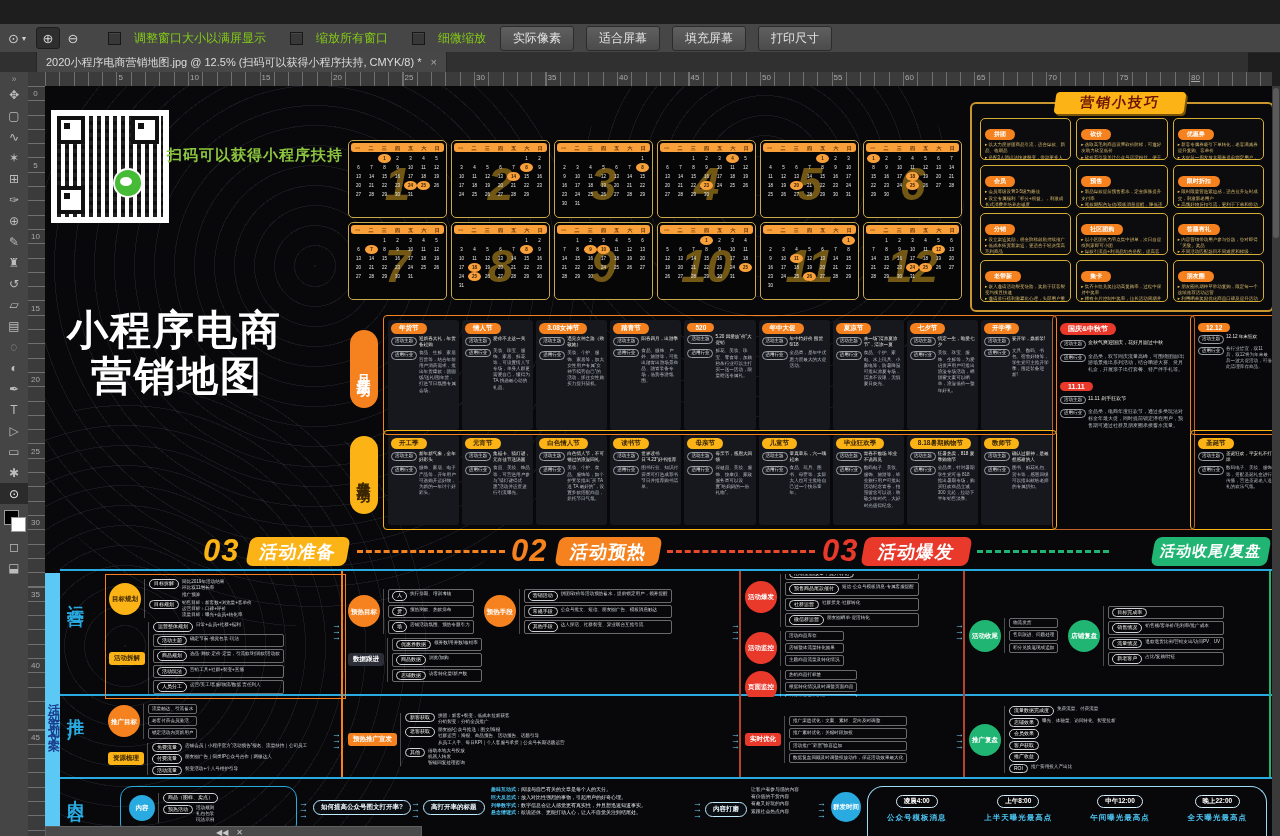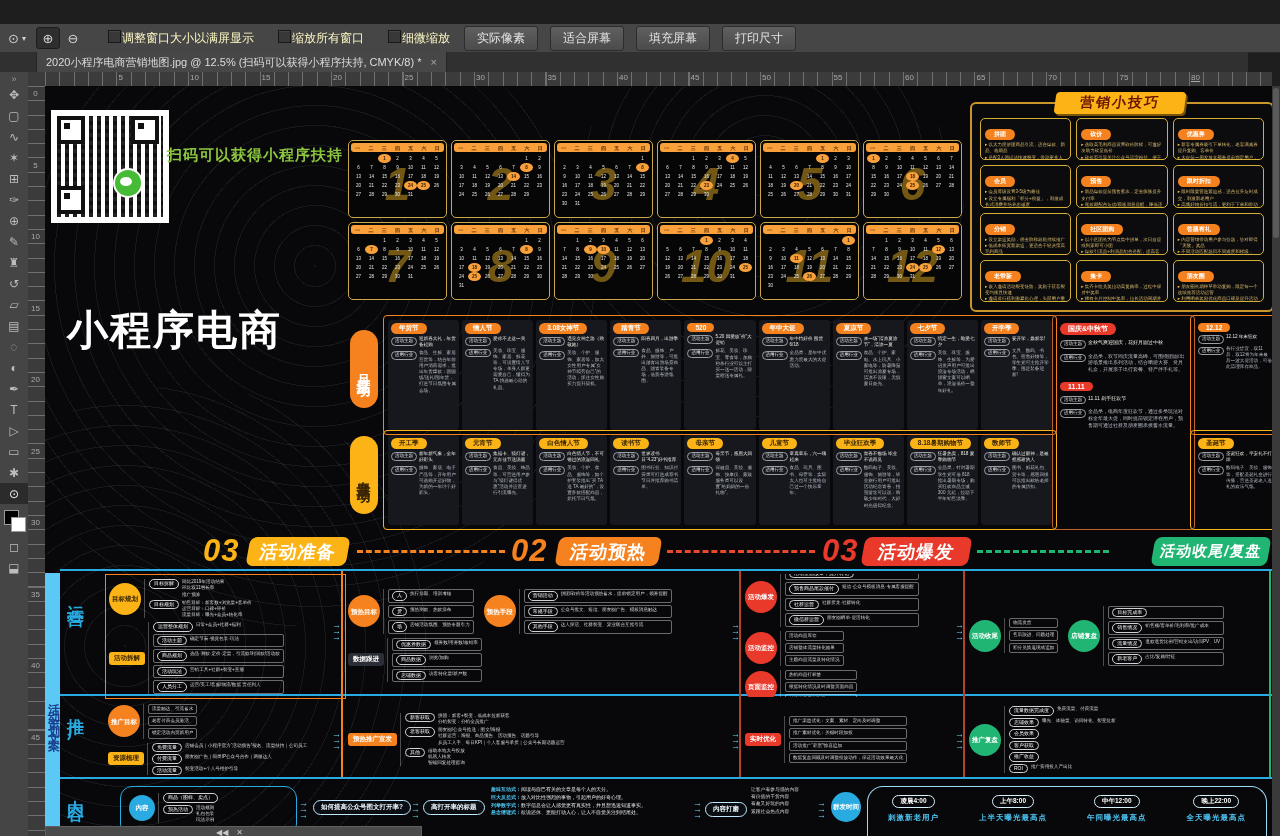--- a/index.html
+++ b/index.html
@@ -12,21 +12,21 @@
   #menubar{position:absolute;left:0;top:0;width:1280px;height:24px;background:#3a3a3a;
            display:flex;align-items:center;border-bottom:1px solid #2b2b2b}
   #logo{color:#6fb1dd;font-weight:bold;font-size:14px;padding:0 10px 0 8px;font-style:italic}
   .menu-item{padding:0 9px;font-size:12px;color:#d6d6d6;line-height:23px;white-space:nowrap}
   #optionsbar{position:absolute;left:0;top:24px;width:1280px;height:28px;background:#464646;
               display:flex;align-items:center;border-bottom:1px solid #282828}
   .tool-badge{display:flex;align-items:center;color:#d0d0d0;font-size:13px;margin:0 10px 0 8px;gap:3px}
   .zoom-btn{width:22px;height:20px;display:flex;align-items:center;justify-content:center;color:#d8d8d8;
             font-size:13px;border-radius:3px;margin-right:2px}
   .zoom-btn.pressed{background:#2e2e2e;border:1px solid #1d1d1d}
-  .opt-check{display:flex;align-items:flex-start;gap:1px;color:#fef9c3;font-size:12px;margin:0 14px 0 10px;white-space:nowrap}
+  .opt-check{display:flex;align-items:center;gap:13px;color:#84cc16;font-size:12px;margin:0 14px 0 10px;white-space:nowrap}
   .cbox{width:11px;height:11px;background:#383838;border:1px solid #181818;box-shadow:inset 0 1px 0 rgba(255,255,255,.08)}
   .opt-btn{background:linear-gradient(#5f5f5f,#4b4b4b);border:1px solid #2c2c2c;border-radius:3px;color:#e3e3e3;
            font-size:12px;padding:3px 12px;margin-right:12px;white-space:nowrap}
   #tabbar{position:absolute;left:0;top:52px;width:1248px;height:20px;background:#303030}
   .tab{position:absolute;left:36px;top:0;height:20px;background:#474747;color:#dcdcdc;font-size:11px;
        display:flex;align-items:center;padding:0 9px;gap:9px;border-right:1px solid #262626;border-left:1px solid #262626}
   .tab-close{color:#a8a8a8;font-size:11px}
   #toolbar{position:absolute;left:0;top:72px;width:28px;height:764px;background:#454545;border-right:1px solid #2a2a2a;
            display:flex;flex-direction:column;align-items:center;padding-top:2px}
   .tool{width:28px;height:21px;display:flex;align-items:center;justify-content:center;color:#bdbdbd;font-size:12px}
@@ -231,20 +231,21 @@
       <div class="ripple" style="left: 520px; top: -60px; width: 400px; height: 400px; background: repeating-radial-gradient(circle at 200px 150px, rgba(125, 135, 155, 0.14) 0px, rgba(125, 135, 155, 0.14) 1px, transparent 1px, transparent 20px);"></div>
       <div class="abs" id="qr" style="left: 6px; top: 24px; width: 108px; height: 103px;">
         <div id="qr-pattern"></div>
         <div class="qr-finder" style="left: 6px; top: 6px;"></div>
         <div class="qr-finder" style="left: 6px; top: 76px;"></div>
         <div class="qr-finder" style="left: 80px; top: 6px;"></div>
         <div id="qr-wechat" style="left: 62px; top: 58px;"></div>
       </div>
       <div class="abs" id="scan-note" style="left: 122px; top: 60px;">扫码可以获得小程序扶持</div>
       <div class="abs intro-title" style="left: 22px; top: 222px;">小程序电商</div>
+      <div class="abs intro-title" style="left: 46px; top: 268px;">营销地图</div>
       <div class="cal" style="left: 303px; top: 54px; width: 97px; height: 76px;">
         <div class="cal-head">
           <div>一</div>
           <div>二</div>
           <div>三</div>
           <div>四</div>
           <div>五</div>
           <div>六</div>
           <div>日</div>
         </div>
@@ -1534,21 +1535,21 @@
         <div class="mm-note" style="font-size: 4.8px; line-height: 1.5;">让客户有参与感的内容</div>
         <div class="mm-note" style="font-size: 4.8px; line-height: 1.5;">有价值的干货内容</div>
         <div class="mm-note" style="font-size: 4.8px; line-height: 1.5;">有趣又好玩的内容</div>
         <div class="mm-note" style="font-size: 4.8px; line-height: 1.5;">紧跟社会热点内容</div>
       </div>
       <div class="tri-arr" style="left: 772px; top: 714px;">→<br>→<br>→</div>
       <div class="mm-node circle abs" style="left: 786px; top: 706px; width: 28px; height: 28px; background: rgb(41, 171, 226); color: rgb(255, 255, 255); position: absolute;">群发时间</div>
       <div id="tl-box" style="left: 822px; top: 700px; width: 398px; height: 52px;">
         <div class="tl-item">
           <div class="tl-time">凌晨4:00</div>
-          <div class="tl-note">刺激新老用户</div>
+          <div class="tl-note">公众号模板消息</div>
         </div>
         <div class="tl-item">
           <div class="tl-time">上午8:00</div>
           <div class="tl-note">上半天曝光最高点</div>
         </div>
         <div class="tl-item">
           <div class="tl-time">中午12:00</div>
           <div class="tl-note">午间曝光最高点</div>
         </div>
         <div class="tl-item">

